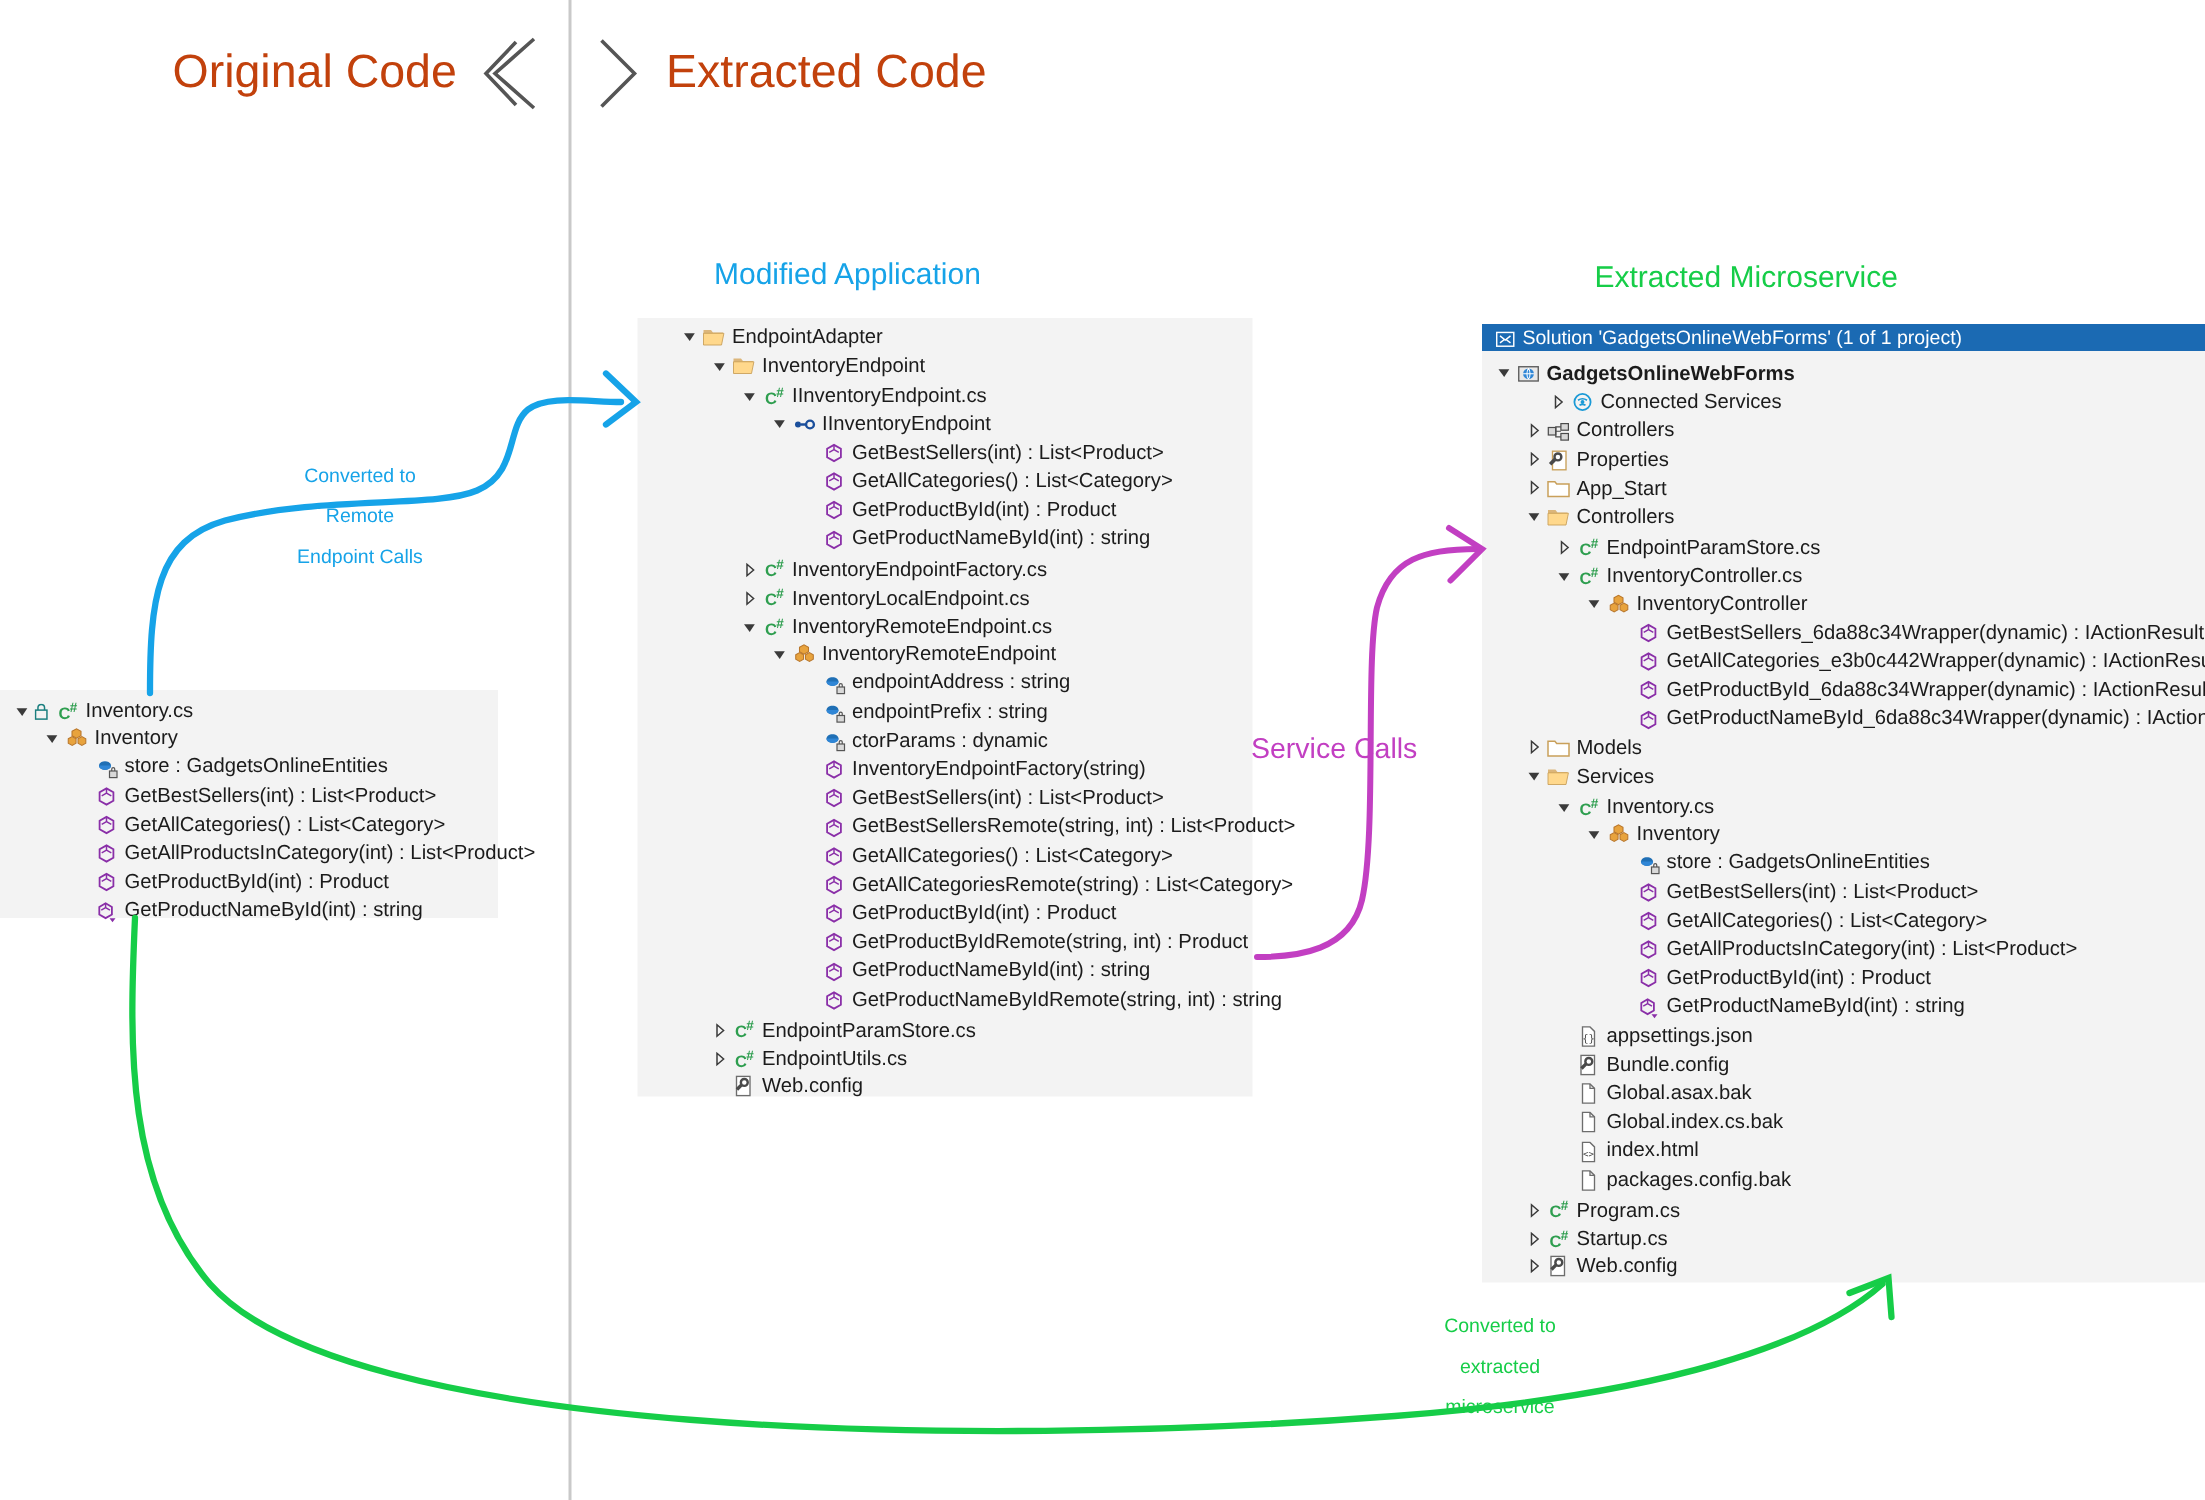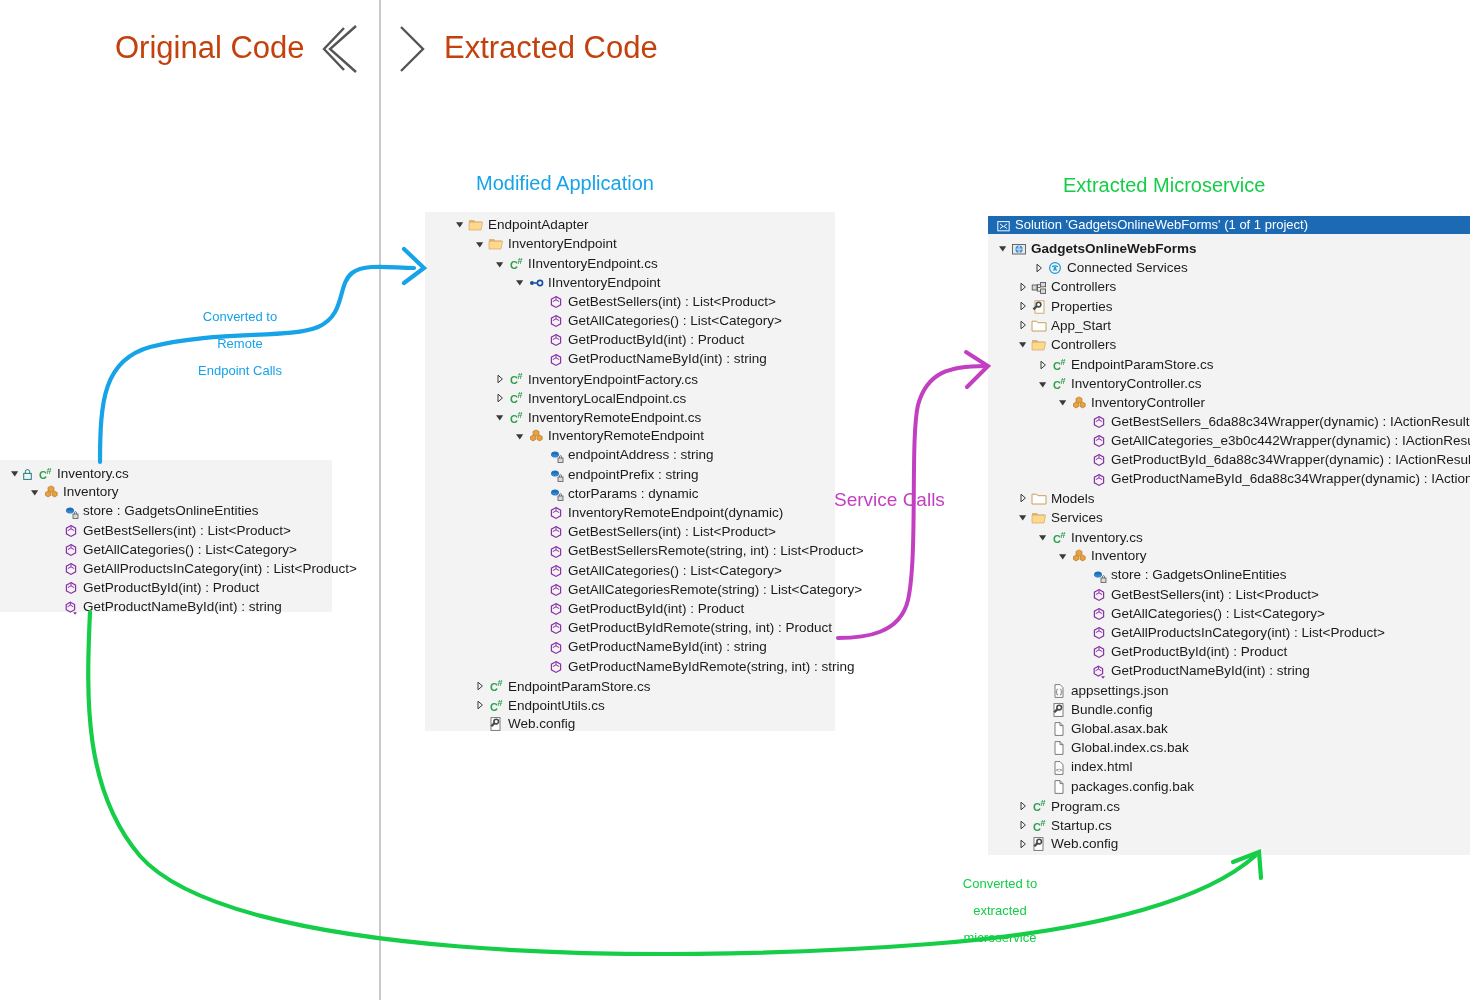--- a/index.html
+++ b/index.html
@@ -191,21 +191,21 @@
         </svg></span><span class="lbl">endpointPrefix : string</span></div>
     <div class="tr" style="position: absolute; left: 0px; top: 270.8px; padding-left: 108px;"><span class="tw"></span><span class="ico"><svg class="g" width="16" height="16" viewBox="0 0 16 16">
           <path d="M3 6.4c0-1.6 1.6-2.9 4-2.9s4 1.3 4 2.9-1.6 2.9-4 2.9-4-1.3-4-2.9z" fill="#1f6fb5"></path>
           <path d="M3 6.4c0 1.6 1.6 2.9 4 2.9s4-1.3 4-2.9" fill="#2f86d6"></path>
           <rect x="10" y="10" width="5" height="4.4" fill="#d9d9d9" stroke="#555" stroke-width="0.8"></rect>
           <path d="M11.5 10v-1.3a1 1 0 0 1 2 0V10" fill="none" stroke="#555" stroke-width="0.8"></path>
         </svg></span><span class="lbl">ctorParams : dynamic</span></div>
     <div class="tr" style="position: absolute; left: 0px; top: 290px; padding-left: 108px;"><span class="tw"></span><span class="ico"><svg class="g" width="16" height="16" viewBox="0 0 16 16">
           <path d="M8 2.6l4.6 2.6v5.6L8 13.4 3.4 10.8V5.2z" fill="none" stroke="#8a2fa8" stroke-width="1.2"></path>
           <path d="M8 2.6v3.2M8 5.8l-3.2 1.8M8 5.8l3.2 1.8" stroke="#8a2fa8" stroke-width="1"></path>
-        </svg></span><span class="lbl">InventoryRemoteEndpoint(dynamic)</span></div>
+        </svg></span><span class="lbl">InventoryEndpointFactory(string)</span></div>
     <div class="tr" style="position: absolute; left: 0px; top: 309.2px; padding-left: 108px;"><span class="tw"></span><span class="ico"><svg class="g" width="16" height="16" viewBox="0 0 16 16">
           <path d="M8 2.6l4.6 2.6v5.6L8 13.4 3.4 10.8V5.2z" fill="none" stroke="#8a2fa8" stroke-width="1.2"></path>
           <path d="M8 2.6v3.2M8 5.8l-3.2 1.8M8 5.8l3.2 1.8" stroke="#8a2fa8" stroke-width="1"></path>
         </svg></span><span class="lbl">GetBestSellers(int) : List&lt;Product&gt;</span></div>
     <div class="tr" style="position: absolute; left: 0px; top: 328.4px; padding-left: 108px;"><span class="tw"></span><span class="ico"><svg class="g" width="16" height="16" viewBox="0 0 16 16">
           <path d="M8 2.6l4.6 2.6v5.6L8 13.4 3.4 10.8V5.2z" fill="none" stroke="#8a2fa8" stroke-width="1.2"></path>
           <path d="M8 2.6v3.2M8 5.8l-3.2 1.8M8 5.8l3.2 1.8" stroke="#8a2fa8" stroke-width="1"></path>
         </svg></span><span class="lbl">GetBestSellersRemote(string, int) : List&lt;Product&gt;</span></div>
     <div class="tr" style="position: absolute; left: 0px; top: 347.6px; padding-left: 108px;"><span class="tw"></span><span class="ico"><svg class="g" width="16" height="16" viewBox="0 0 16 16">
           <path d="M8 2.6l4.6 2.6v5.6L8 13.4 3.4 10.8V5.2z" fill="none" stroke="#8a2fa8" stroke-width="1.2"></path>

